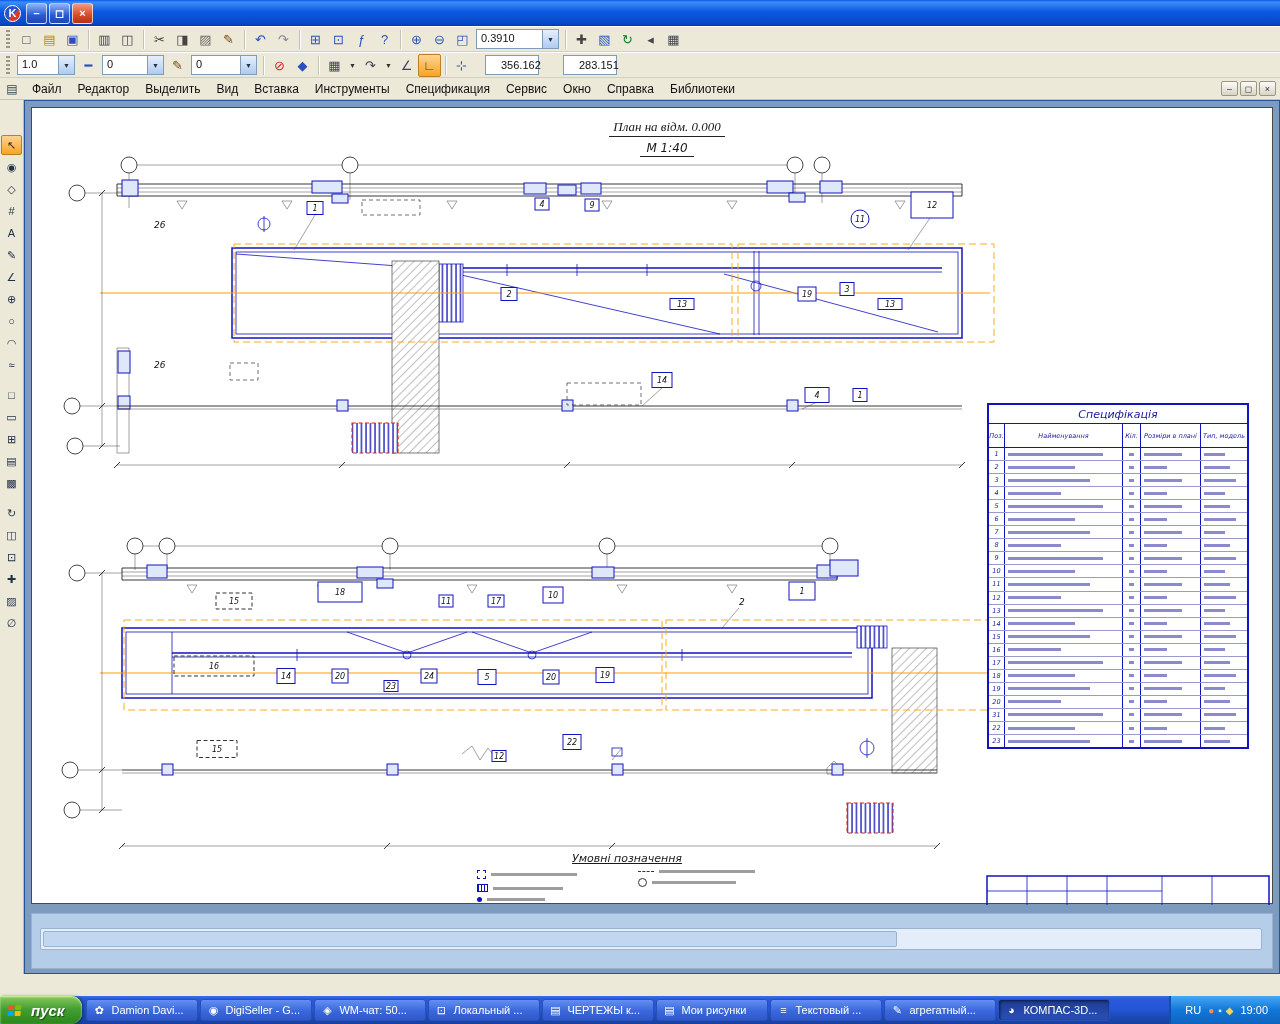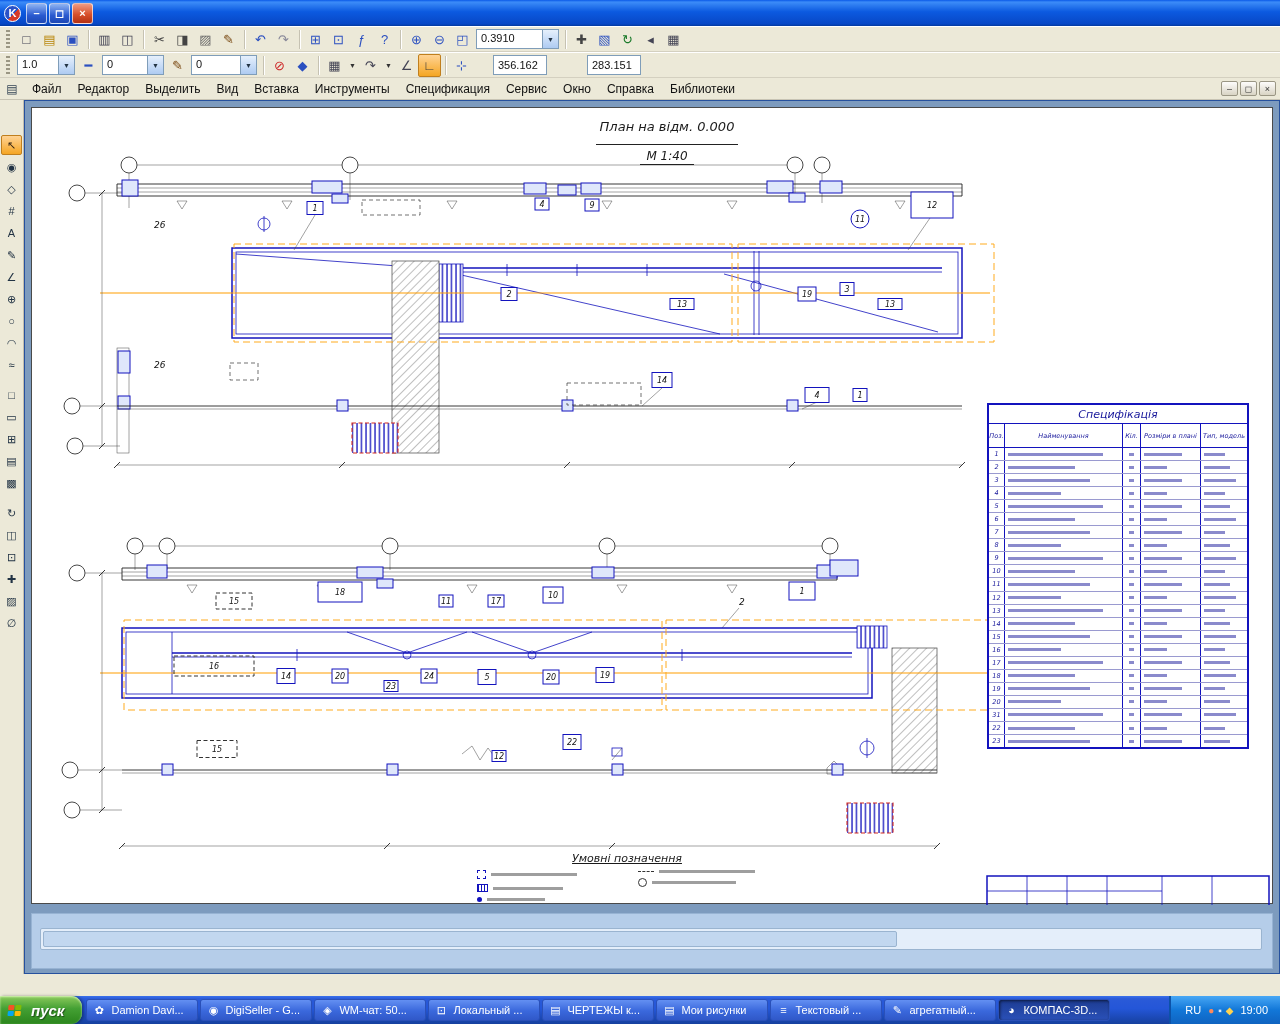--- a/index.html
+++ b/index.html
@@ -30,21 +30,21 @@
   .tsep { width:1px; height:19px; background:#c6c2b2; box-shadow:1px 0 0 #fff; margin:0 4px; }
   .tbtn { width:23px; height:23px; display:flex; align-items:center; justify-content:center;
     font-size:13px; color:#3a3a3a; border:1px solid transparent; border-radius:2px; }
   .tbtn.active { background:linear-gradient(180deg,#ffd394,#f5a623); border-color:#c07f1e; }
   .drop { width:13px; height:23px; display:flex; align-items:center; justify-content:center; font-size:7px; color:#333; }
   .combo { display:flex; align-items:stretch; background:#fff; border:1px solid #7f9db9; height:20px; margin:0 2px; }
   .combo .val { font-size:11px; padding:2px 4px; flex:1; color:#111; }
   .combo .cdrop { width:16px; background:linear-gradient(180deg,#e6f0fc,#aecbf2); border-left:1px solid #7f9db9;
     display:flex; align-items:center; justify-content:center; font-size:7px; color:#234; }
   .tfield { background:#fff; border:1px solid #7f9db9; height:20px; font-size:11px; color:#111;
-    display:flex; align-items:center; padding:0 4px; margin:0 20px; }
+    display:flex; align-items:center; padding:0 15px; margin:0 12px; }
 
   
   .menubar { position:absolute; top:78px; left:0; width:1280px; height:22px; background:#ece9d8;
     border-bottom:1px solid #c8c4b4; display:flex; align-items:center; padding:0 4px; }
   .menu-doc-icon { width:16px; height:16px; font-size:12px; color:#345; display:flex; align-items:center; justify-content:center; margin-right:4px; }
   .menu-items { display:flex; }
   .mitem { font-size:12px; color:#111; padding:3px 8px; }
   .mdi-btns { margin-left:auto; display:flex; gap:2px; }
   .mdibtn { width:17px; height:15px; background:linear-gradient(180deg,#fdfcfb,#d9d4c4); border:1px solid #9a9684;
     border-radius:2px; font-size:9px; color:#333; display:flex; align-items:center; justify-content:center; }
@@ -78,21 +78,21 @@
   .dsh { stroke:#333; stroke-width:0.7; fill:none; stroke-dasharray:4 3; }
   .axc { fill:#fff; stroke:#333; stroke-width:0.9; }
   .ann-box { fill:#fff; stroke:#1313bd; stroke-width:1; }
   .ann-box.dashed { fill:none; stroke:#333; stroke-dasharray:4 2.5; }
   .ann-label { font:italic 8px "DejaVu Sans",sans-serif; fill:#111; text-anchor:middle; }
   .ann-text { font:italic 9px "DejaVu Sans",sans-serif; fill:#111; }
 
   
   .draw-title { position:absolute; left:525px; top:8px; width:220px; text-align:center;
     font-family:"DejaVu Sans",sans-serif; font-style:italic; color:#1a1a1a; }
-  .draw-title .l1 { display:inline-block; font-size:13px; border-bottom:1px solid #222; padding:0 4px 10px; }
+  .draw-title .l1 { display:inline-block; font-size:13px; border-bottom:1px solid #222; padding:0 4px 1px;font-family:Liberation Serif, serif; }
   .draw-title .l2 { display:inline-block; font-size:12px; border-bottom:1px solid #222; padding:0 6px 1px; margin-top:2px; }
 
   .spec { position:absolute; left:955px; top:295px; width:262px; height:346px; border:2px solid #1313bd;
     background:#fff; display:flex; flex-direction:column; font-style:italic; color:#15159a;
     font-family:"DejaVu Sans",sans-serif; }
   .spec-title { height:19px; border-bottom:1px solid #1313bd; display:flex; align-items:center; justify-content:center; font-size:11px; }
   .spec-head { display:flex; border-bottom:1px solid #1313bd; height:24px; font-size:6.5px; text-align:center; }
   .spec-head > div { display:flex; align-items:center; justify-content:center; border-right:1px solid #1313bd; padding:0 1px; }
   .spec-head > div:last-child { border-right:none; }
   .hc1{width:16px;} .hc2{width:118px;} .hc3{width:18px;} .hc4{width:60px;} .hc5{flex:1;}

